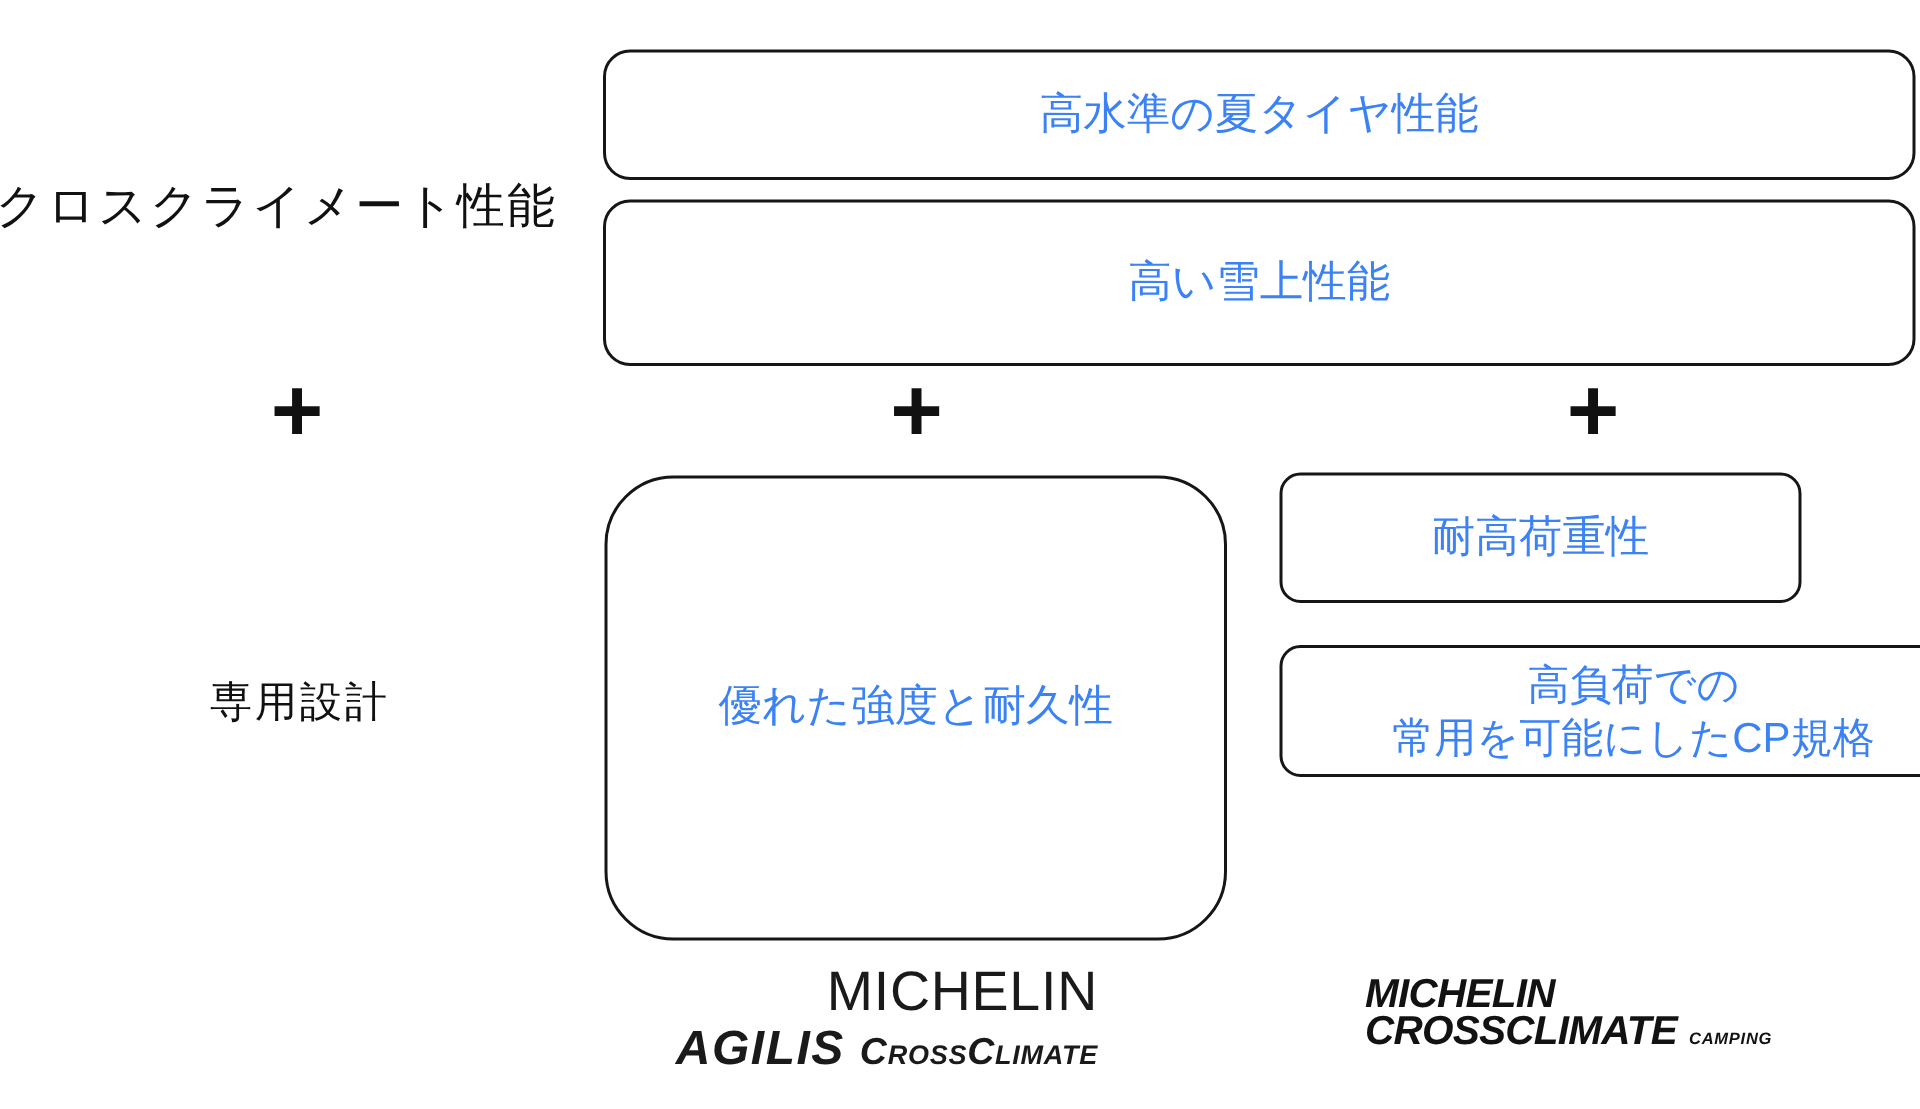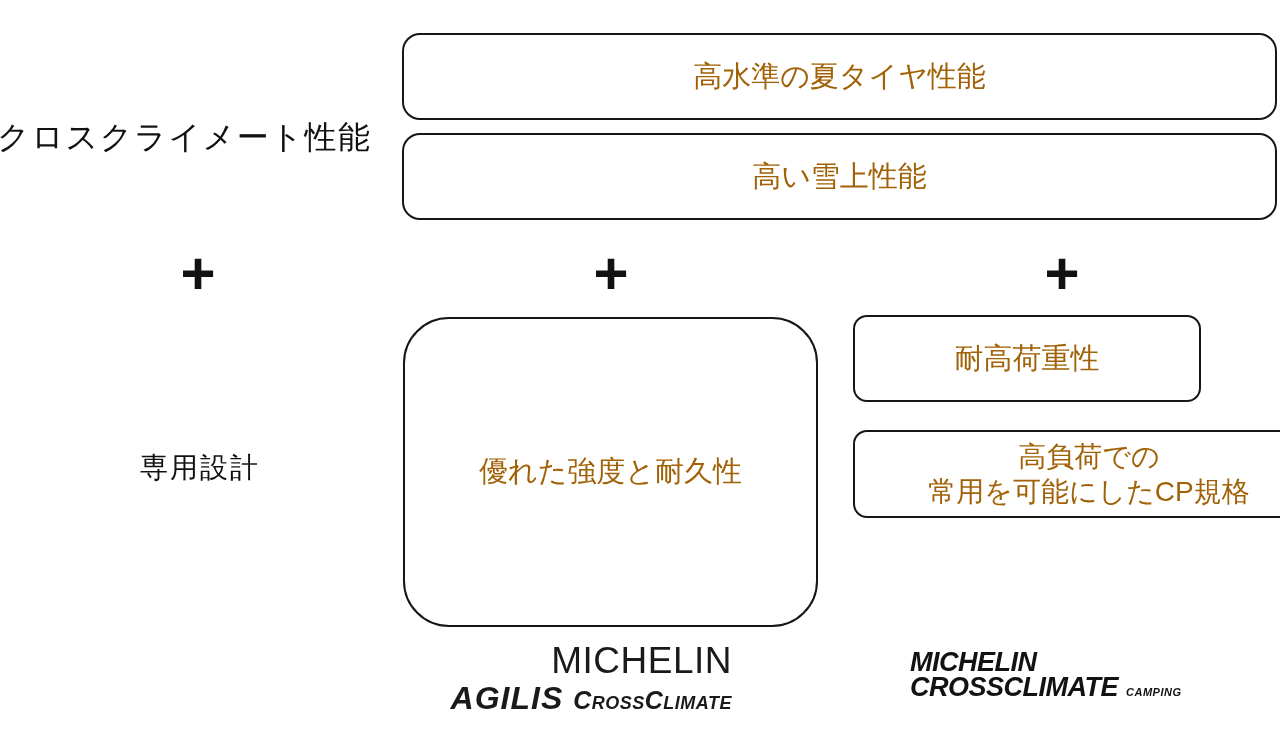--- a/index.html
+++ b/index.html
@@ -42,25 +42,25 @@
     display: flex;
     flex-direction: column;
     align-items: center;
     justify-content: center;
     text-align: center;
     box-sizing: border-box;
   }
   .box .bline {
     font-size: 29px;
     line-height: 1.3;
-    color: #a16207;
+    color: #3b82f6;
     white-space: nowrap;
   }
   .top-box-1 { left: 402px; top: 33px;  width: 875px; height: 87px; border-radius: 18px; }
-  .top-box-2 { left: 402px; top: 133px; width: 875px; height: 87px; border-radius: 18px; }
+  .top-box-2 { left: 402px; top: 133px; width: 875px; height: 111px; border-radius: 18px; }
   .big-box   { left: 403px; top: 317px; width: 415px; height: 310px; border-radius: 46px; }
   .r-box-1   { left: 853px; top: 315px; width: 348px; height: 87px; border-radius: 14px; }
   .r-box-2   { left: 853px; top: 430px; width: 472px; height: 88px; border-radius: 14px; }
   .r-box-3   { left: 853px; top: 545px; width: 424px; height: 83px; border-radius: 14px; }
   .r-box-2 .bline, .r-box-3 .bline { font-size: 28px; line-height: 1.25; }
   .plus {
     position: absolute;
     width: 90px;
     top: 238px;
     height: 72px;

